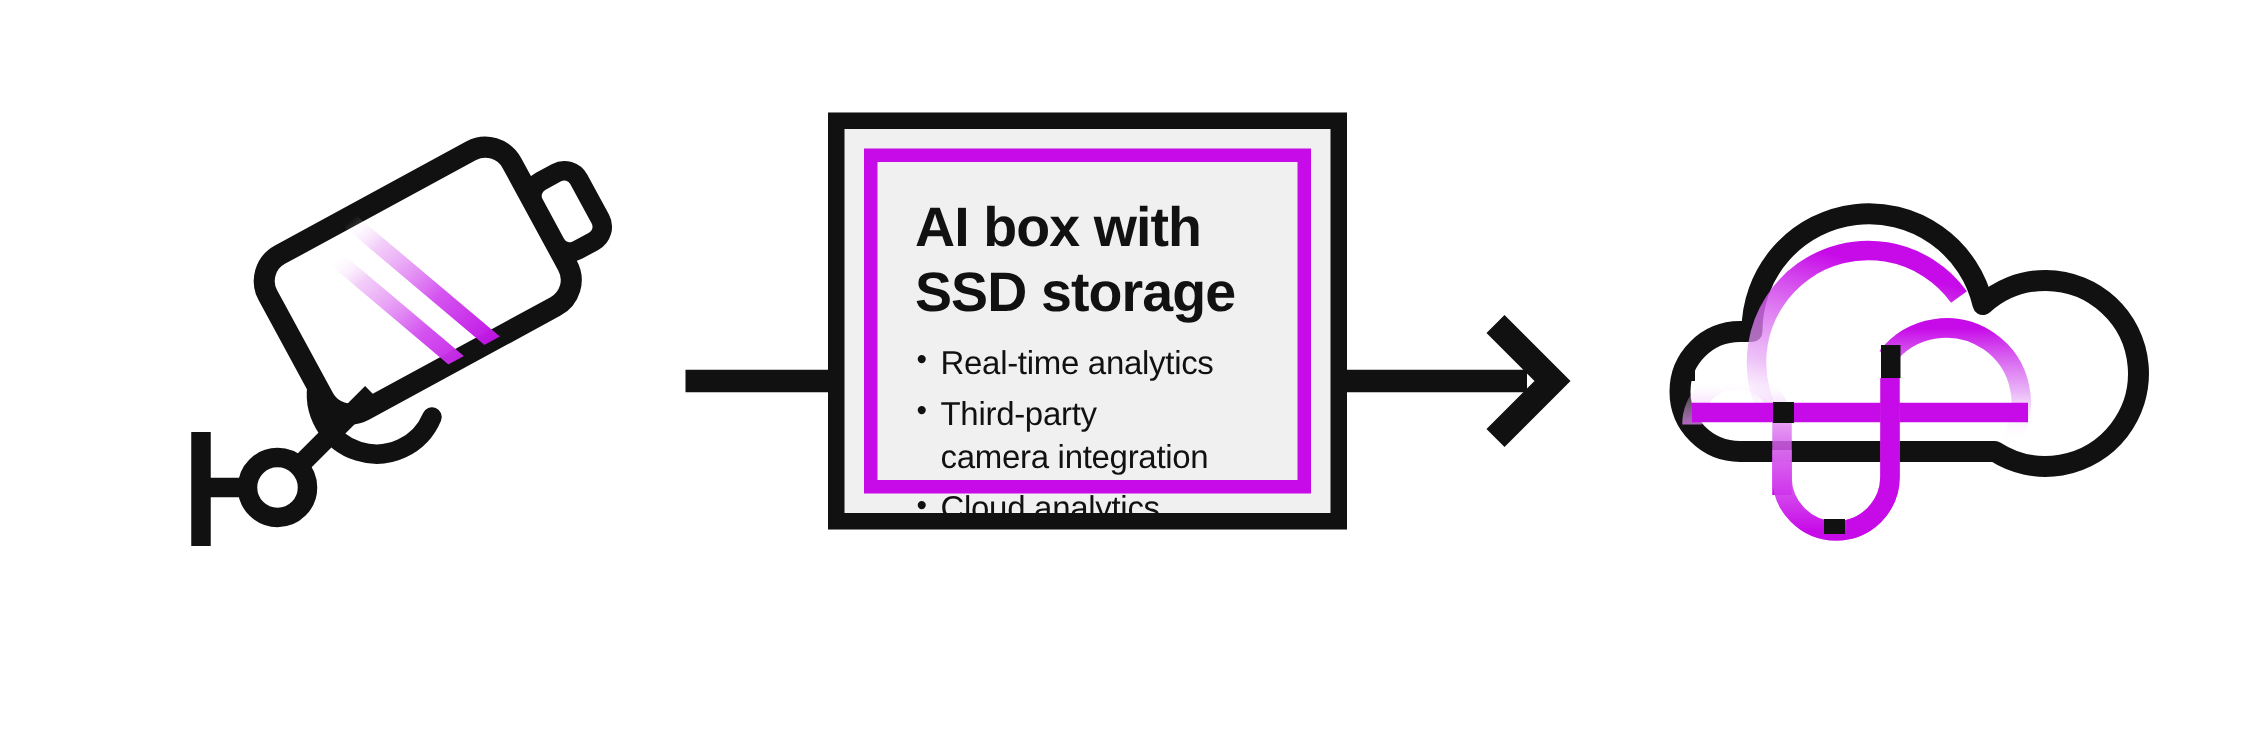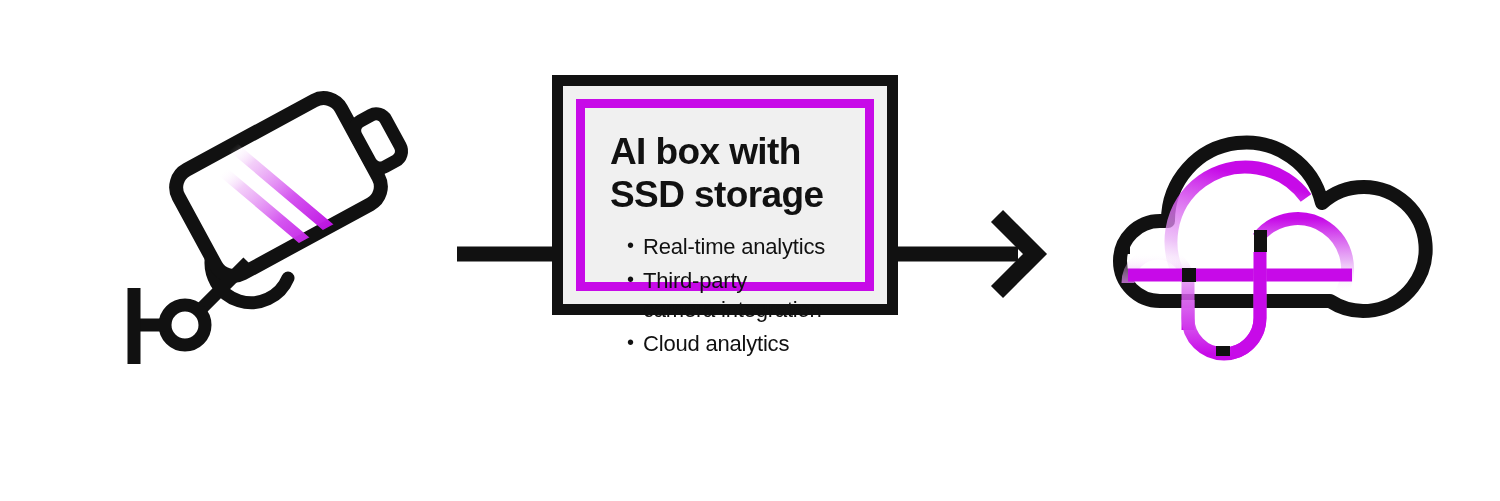--- a/index.html
+++ b/index.html
@@ -25,21 +25,21 @@
     width: 1500px;
     height: 501px;
   }
 
   
   #ai-box {
     position: absolute;
     left: 552px;
     top: 75px;
     width: 346px;
-    height: 240px;
+    height: 278px;
     box-sizing: border-box;
     background: #f0f0f0;
     border: 11px solid #111111;
     z-index: 5;
   }
   #ai-box-inner {
     position: absolute;
     left: 13px;
     top: 13px;
     right: 13px;
@@ -59,21 +59,21 @@
     font-size: 37px;
     font-weight: bold;
     line-height: 43px;
     color: #111111;
     letter-spacing: -0.6px;
     margin: 0 0 11px 0;
     white-space: pre-line;
   }
   .bullet-list {
     list-style: none;
-    margin: 16px;
+    margin: 0;
     padding: 0;
   }
   .bullet-item {
     position: relative;
     padding-left: 17px;
     font-size: 22px;
     line-height: 29px;
     color: #111111;
     letter-spacing: -0.2px;
     margin-bottom: 5px;

